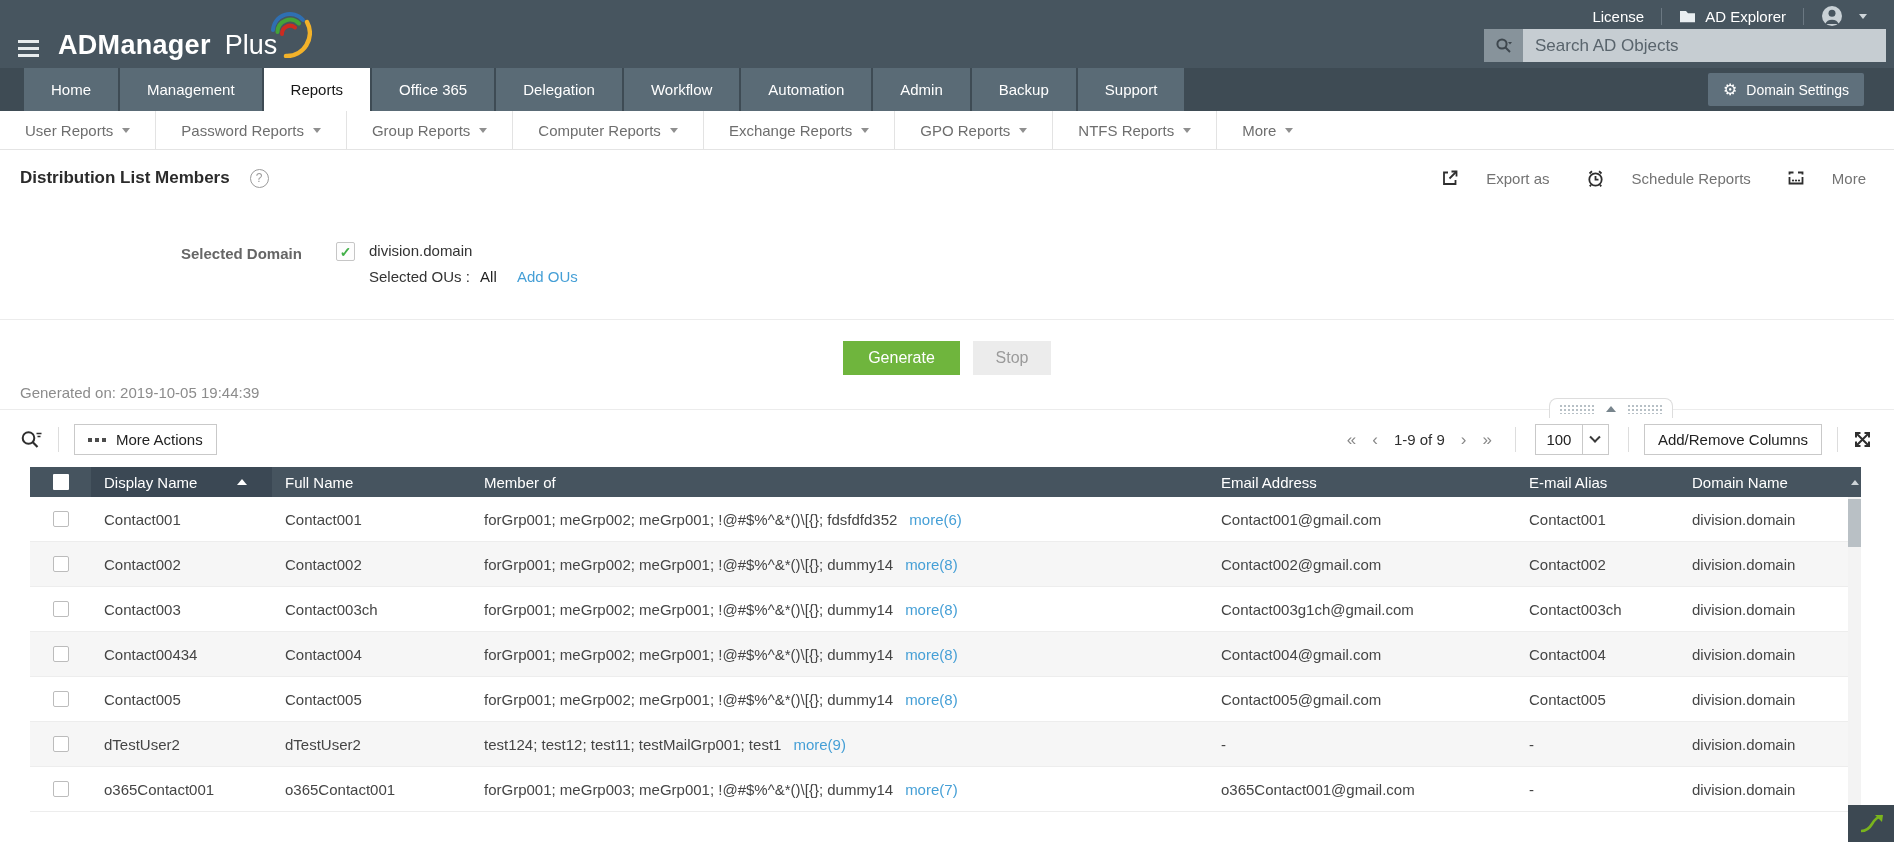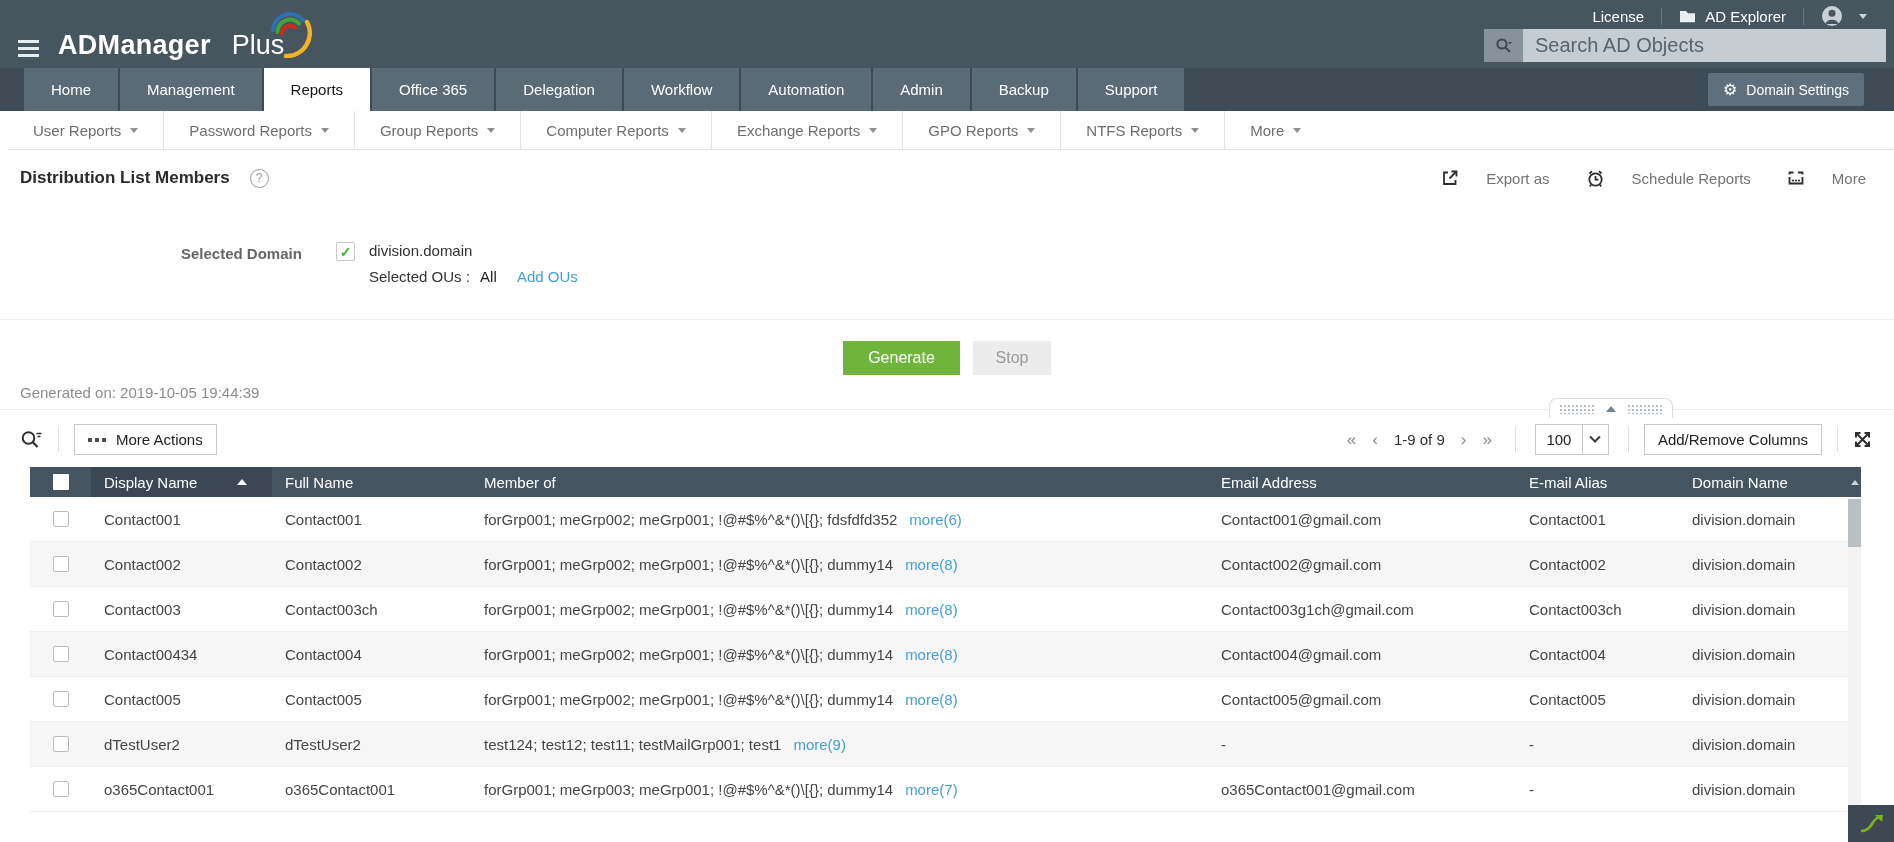--- a/index.html
+++ b/index.html
@@ -6,40 +6,40 @@
   html,body { width:1894px; height:842px; overflow:hidden; background:#fff;
     font-family:"Liberation Sans", sans-serif; }
   #page { position:relative; width:1894px; height:842px; }
 
   
   .topbar { height:68px; background:#47555f; position:relative; }
   .hamburger { position:absolute; left:18px; top:40px; width:21px; cursor:pointer; }
   .hamburger span { display:block; height:3px; background:#e7ecee; margin-bottom:4px; }
   .brand { position:absolute; left:58px; top:30px; display:flex; align-items:baseline; color:#fff; }
   .brand-bold { font-size:27px; font-weight:bold; letter-spacing:.3px; }
-  .brand-light { font-size:27px; font-weight:300; margin-left:21px; }
+  .brand-light { font-size:27px; font-weight:300; margin-left:14px; }
   .swoosh { position:absolute; left:208px; top:-24px; }
   .top-links { position:absolute; top:5px; right:10px; display:flex; align-items:center; color:#fff; font-size:15px; }
   .top-link { display:flex; align-items:center; gap:9px; padding:0 17px; height:22px; cursor:pointer; }
   .tl-sep { width:1px; height:17px; background:#6b7882; }
   .caret-down-w { width:0; height:0; border-left:4px solid transparent; border-right:4px solid transparent; border-top:5px solid #cfd6da; margin-left:7px; }
   .search { position:absolute; top:29px; right:8px; width:402px; height:33px; display:flex; }
   .search-seg { width:39px; background:#87939b; display:flex; align-items:center; justify-content:center; cursor:pointer; }
-  .search input { flex:1; border:none; outline:none; background:#c6cdd2; font-size:20px; color:#3f4950; padding:15px 12px; font-family:"Liberation Sans", sans-serif; }
+  .search input { flex:1; border:none; outline:none; background:#c6cdd2; font-size:17px; color:#3f4950; padding:15px 12px; font-family:"Liberation Sans", sans-serif; }
   .search input::placeholder { color:#59646c; }
 
   
   .tabstrip { height:43px; background:#3e4b54; display:flex; padding-left:24px; position:relative; }
   .tab { padding:0 27px; margin-right:2px; background:#5a6b76; color:#fff; font-size:15px; display:flex; align-items:center; cursor:pointer; }
   .tab.active { background:#fff; color:#161616; }
   .domain-settings { position:absolute; right:30px; top:5px; height:33px; background:#5f707c; border-radius:2px; color:#fff; font-size:14px; display:flex; align-items:center; gap:9px; padding:0 15px; cursor:pointer; }
   .gear { font-size:16px; line-height:1; }
 
   
-  .subnav { height:39px; background:#fff; border-bottom:1px solid #e4e4e4; display:flex;margin-left:8px; }
+  .subnav { height:39px; background:#fff; border-bottom:1px solid #e4e4e4; display:flex; }
   .subnav-item { padding:0 25px; display:flex; align-items:center; gap:9px; color:#6e6e6e; font-size:15px; border-right:1px solid #e3e3e3; cursor:pointer; }
   .subnav-item:last-child { border-right:none; }
   .caret-down-g { width:0; height:0; border-left:4px solid transparent; border-right:4px solid transparent; border-top:5px solid #8f8f8f; }
 
   
   .title-row { height:56px; display:flex; align-items:center; padding:0 28px 0 20px; }
   .page-title { font-size:17px; font-weight:bold; color:#2b2b2b; }
   .help-icon { width:19px; height:19px; border:1px solid #9b9b9b; border-radius:50%; color:#9b9b9b; font-size:12px; display:flex; align-items:center; justify-content:center; margin-left:20px; cursor:pointer; }
   .title-actions { margin-left:auto; display:flex; align-items:center; gap:36px; }
   .t-action { display:flex; align-items:center; gap:27px; font-size:15px; color:#737373; cursor:pointer; }

